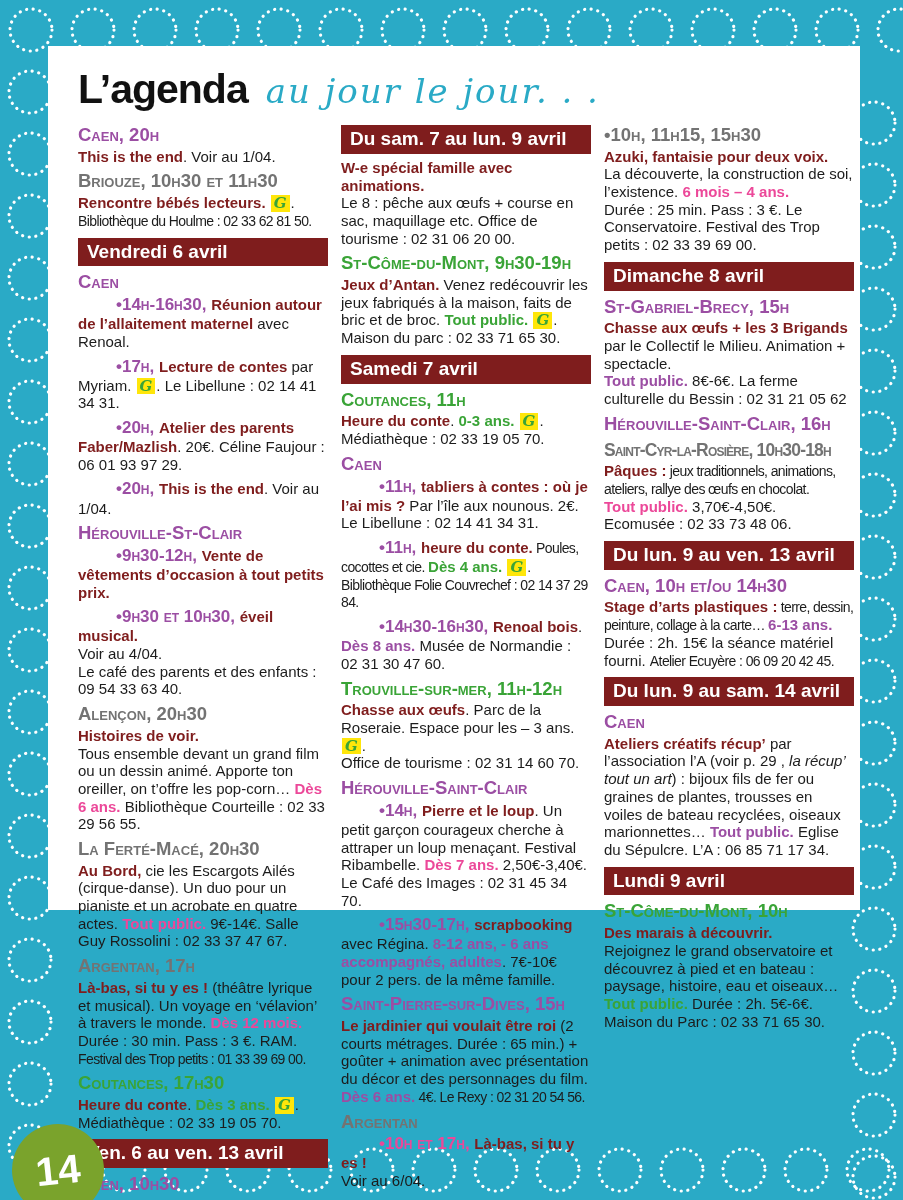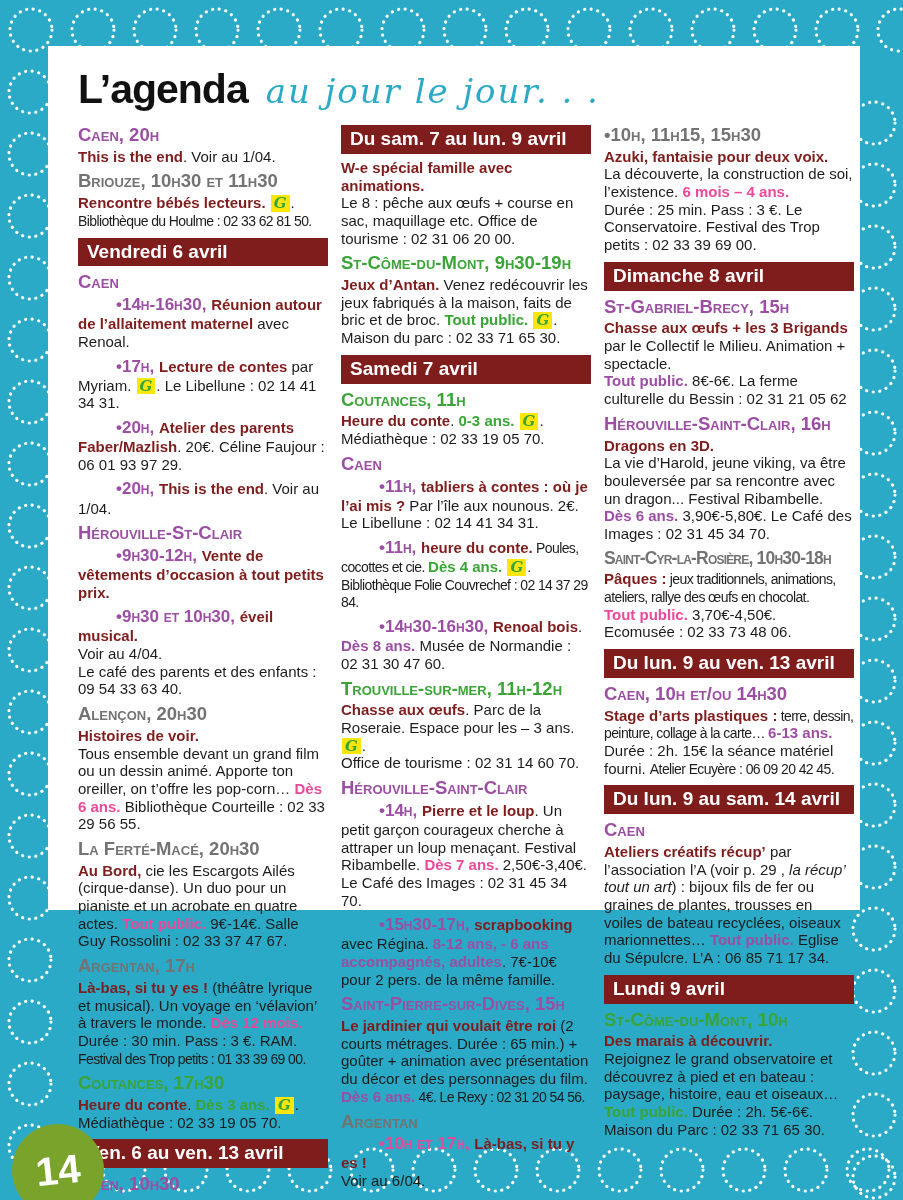--- a/index.html
+++ b/index.html
@@ -192,21 +192,20 @@
           <div class="heading h-crimson">Argentan</div>
           <p class="para"><span class="r-time r-crimson">•10h et 17h, </span><span class="r-b">Là-bas, si tu y es !</span><br><span class="r-n">Voir au 6/04.</span></p>
         </div>
       <div class="col">
           <div class="heading h-crimson">•10h, 11h15, 15h30</div>
           <p class="para"><span class="r-b">Azuki, fantaisie pour deux voix.</span><br><span class="r-n">La découverte, la construction de soi, l’existence. </span><span class="r-age r-crimson">6 mois – 4 ans.</span><br><span class="r-n">Durée : 25 min. Pass : 3 €. Le Conservatoire. Festival des Trop petits : 02 33 39 69 00.</span></p>
           <div class="banner">Dimanche 8 avril</div>
           <div class="heading h-purple">St-Gabriel-Brecy, 15h</div>
           <p class="para"><span class="r-b">Chasse aux œufs + les 3 Brigands</span><span class="r-n"> par le Collectif le Milieu. Animation + spectacle.</span><br><span class="r-age r-purple">Tout public.</span><span class="r-n"> 8€-6€. La ferme culturelle du Bessin : 02 31 21 05 62</span></p>
           <div class="heading h-purple">Hérouville-Saint-Clair, 16h</div>
-          <p class="para"><span class="r-b">Dragons en 3D.</span><br><span class="r-n">La vie d’Harold, jeune viking, va être bouleversée par sa rencontre avec un dragon... Festival Ribambelle.</span><br><span class="r-age r-purple">Dès 6 ans.</span><span class="r-n"> 3,90€-5,80€. Le Café des Images : 02 31 45 34 70.</span></p>
           <div class="heading h-crimson hcond">Saint-Cyr-la-Rosière, 10h30-18h</div>
           <p class="para"><span class="r-b">Pâques :</span><span class="r-c"> jeux traditionnels, animations, ateliers, rallye des œufs en chocolat.</span><br><span class="r-age r-crimson">Tout public.</span><span class="r-n"> 3,70€-4,50€.</span><br><span class="r-n">Ecomusée : 02 33 73 48 06.</span></p>
           <div class="banner">Du lun. 9 au ven. 13 avril</div>
           <div class="heading h-purple">Caen, 10h et/ou 14h30</div>
           <p class="para"><span class="r-b">Stage d’arts plastiques :</span><span class="r-c"> terre, dessin, peinture, collage à la carte… </span><span class="r-age r-purple">6-13 ans.</span><br><span class="r-n">Durée : 2h. 15€ la séance matériel fourni. </span><span class="r-c">Atelier Ecuyère : 06 09 20 42 45.</span></p>
           <div class="banner">Du lun. 9 au sam. 14 avril</div>
           <div class="heading h-purple">Caen</div>
           <p class="para"><span class="r-b">Ateliers créatifs récup’</span><span class="r-n"> par l’association l’A (voir p. 29 , </span><span class="r-i">la récup’ tout un art</span><span class="r-n">) : bijoux fils de fer ou graines de plantes, trousses en voiles de bateau recyclées, oiseaux marionnettes… </span><span class="r-age r-purple">Tout public.</span><span class="r-n"> Eglise du Sépulcre. L’A : 06 85 71 17 34.</span></p>
           <div class="banner">Lundi 9 avril</div>
           <div class="heading h-green">St-Côme-du-Mont, 10h</div>

